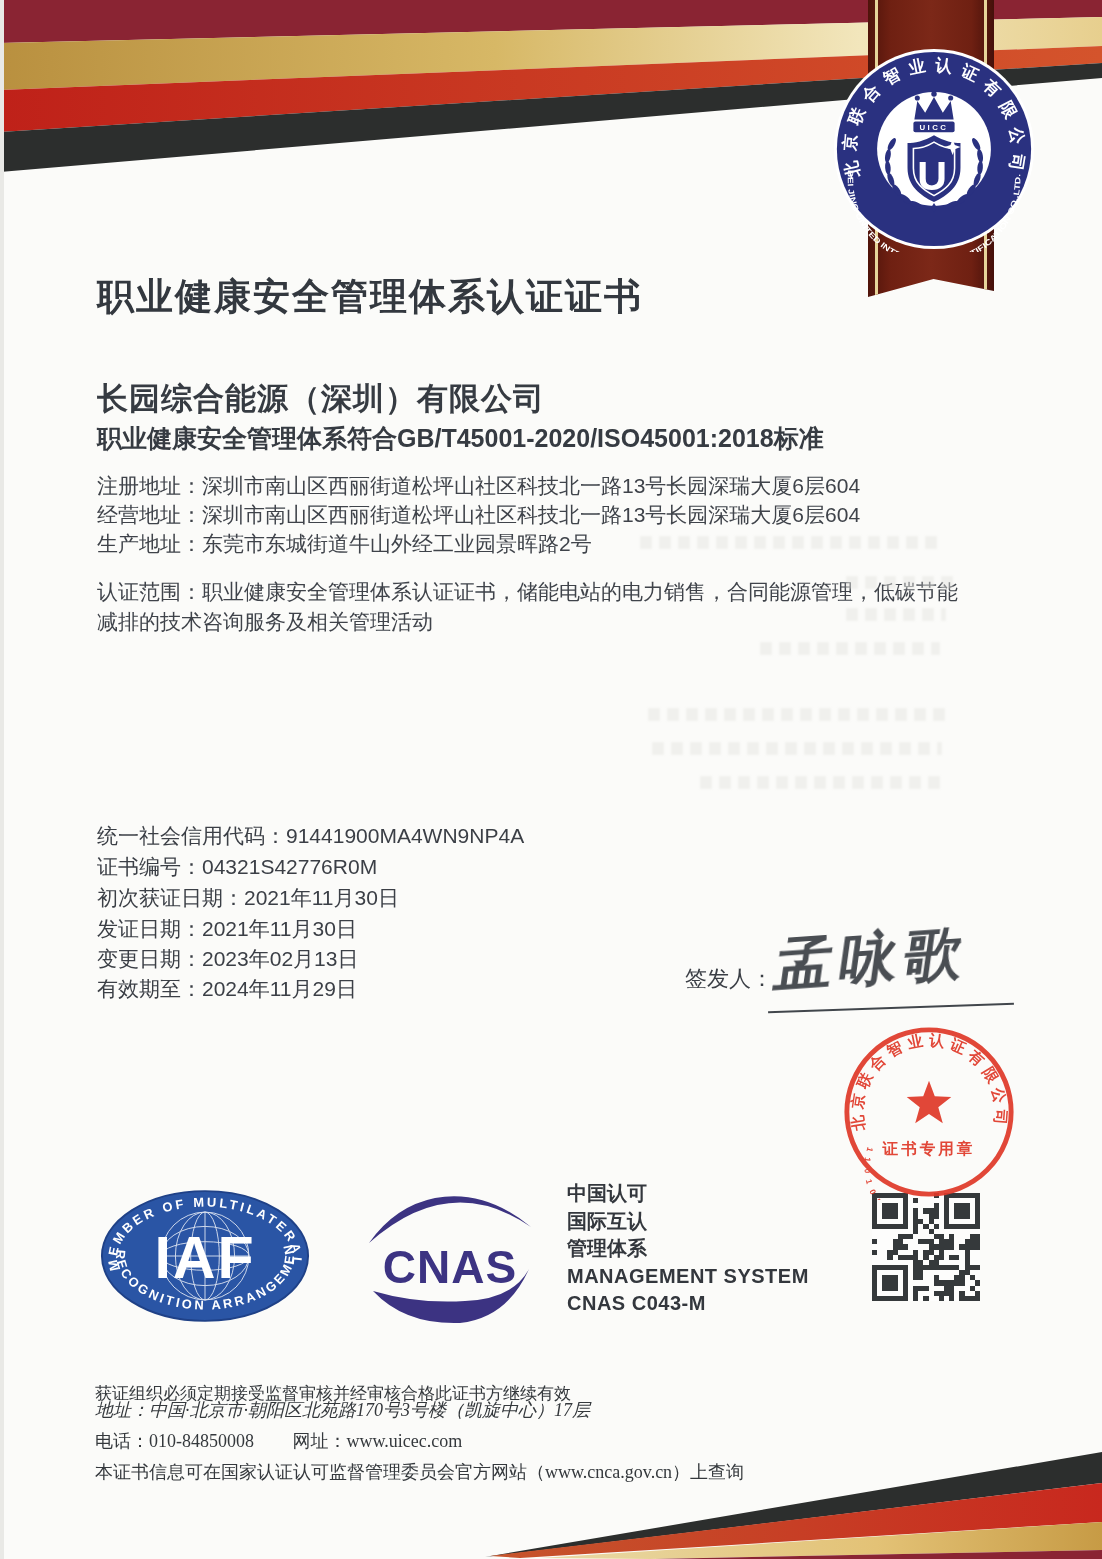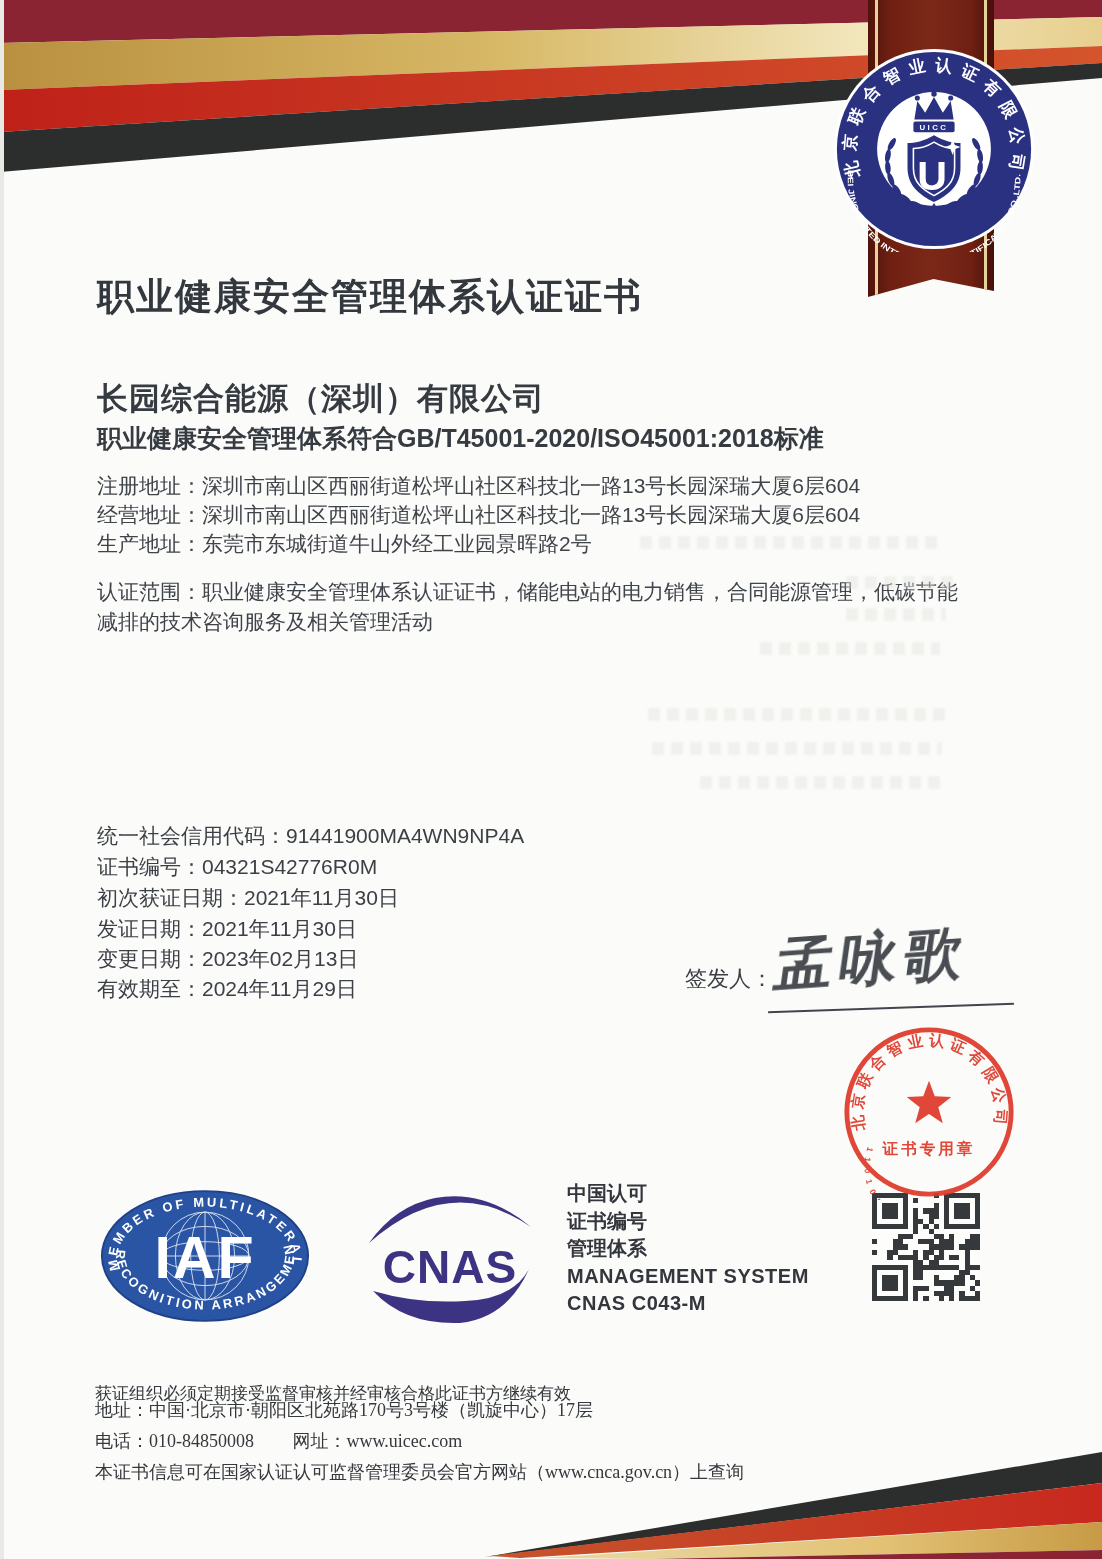--- a/index.html
+++ b/index.html
@@ -59,21 +59,21 @@
     position:absolute;left:872px;top:1193px;width:108px;height:108px;z-index:2;
     display:grid;grid-template-columns:repeat(21,1fr);grid-template-rows:repeat(21,1fr);
     background:#fdfdfc;
   }
   .qr div{width:100%;height:100%;}
   .qr div.on{background:#35393b;}
 
   
   .foot{position:absolute;left:95px;font-size:18px;color:#34383c;font-family:"Liberation Serif",serif;}
   .foot.f0{top:1366px;font-family:"Liberation Sans",sans-serif;font-size:17px;margin-top:16px;}
-  .foot.f1{top:1398px;}
+  .foot.f1{top:1398px;font-style:italic;}
   .foot.f2{top:1429px;}
   .foot.f3{top:1460px;}
   .foot .gap{display:inline-block;width:34px;}
 
   
   .ghost{position:absolute;height:13px;opacity:.45;filter:blur(.8px);
     background:repeating-linear-gradient(90deg,#e4e4e0 0 12px,transparent 12px 19px);}
 </style>
 </head>
 <body>
@@ -216,21 +216,21 @@
   </svg>
 
   <svg class="cnas" width="170" height="140" viewBox="0 0 170 140">
     <path d="M4,58 Q85,-14 166,42 Q120,4 70,13 Q30,21 4,58 Z" fill="#3c3382"></path>
     <path d="M8,106 Q40,140 95,138 Q142,133 164,84 Q148,114 100,116 Q52,119 8,106 Z" fill="#3c3382"></path>
     <text x="85" y="98" text-anchor="middle" font-size="46" font-weight="bold" fill="#3c3382" letter-spacing="1">CNAS</text>
   </svg>
 
   <div class="cnas-text">
     <div class="cn">中国认可</div>
-    <div class="cn">证书编号</div>
+    <div class="cn">国际互认</div>
     <div class="cn">管理体系</div>
     <div class="en">MANAGEMENT SYSTEM</div>
     <div class="en">CNAS C043-M</div>
   </div>
 
   <div class="qr" id="qr">
       <div class="on"></div>
       <div class="on"></div>
       <div class="on"></div>
       <div class="on"></div>

